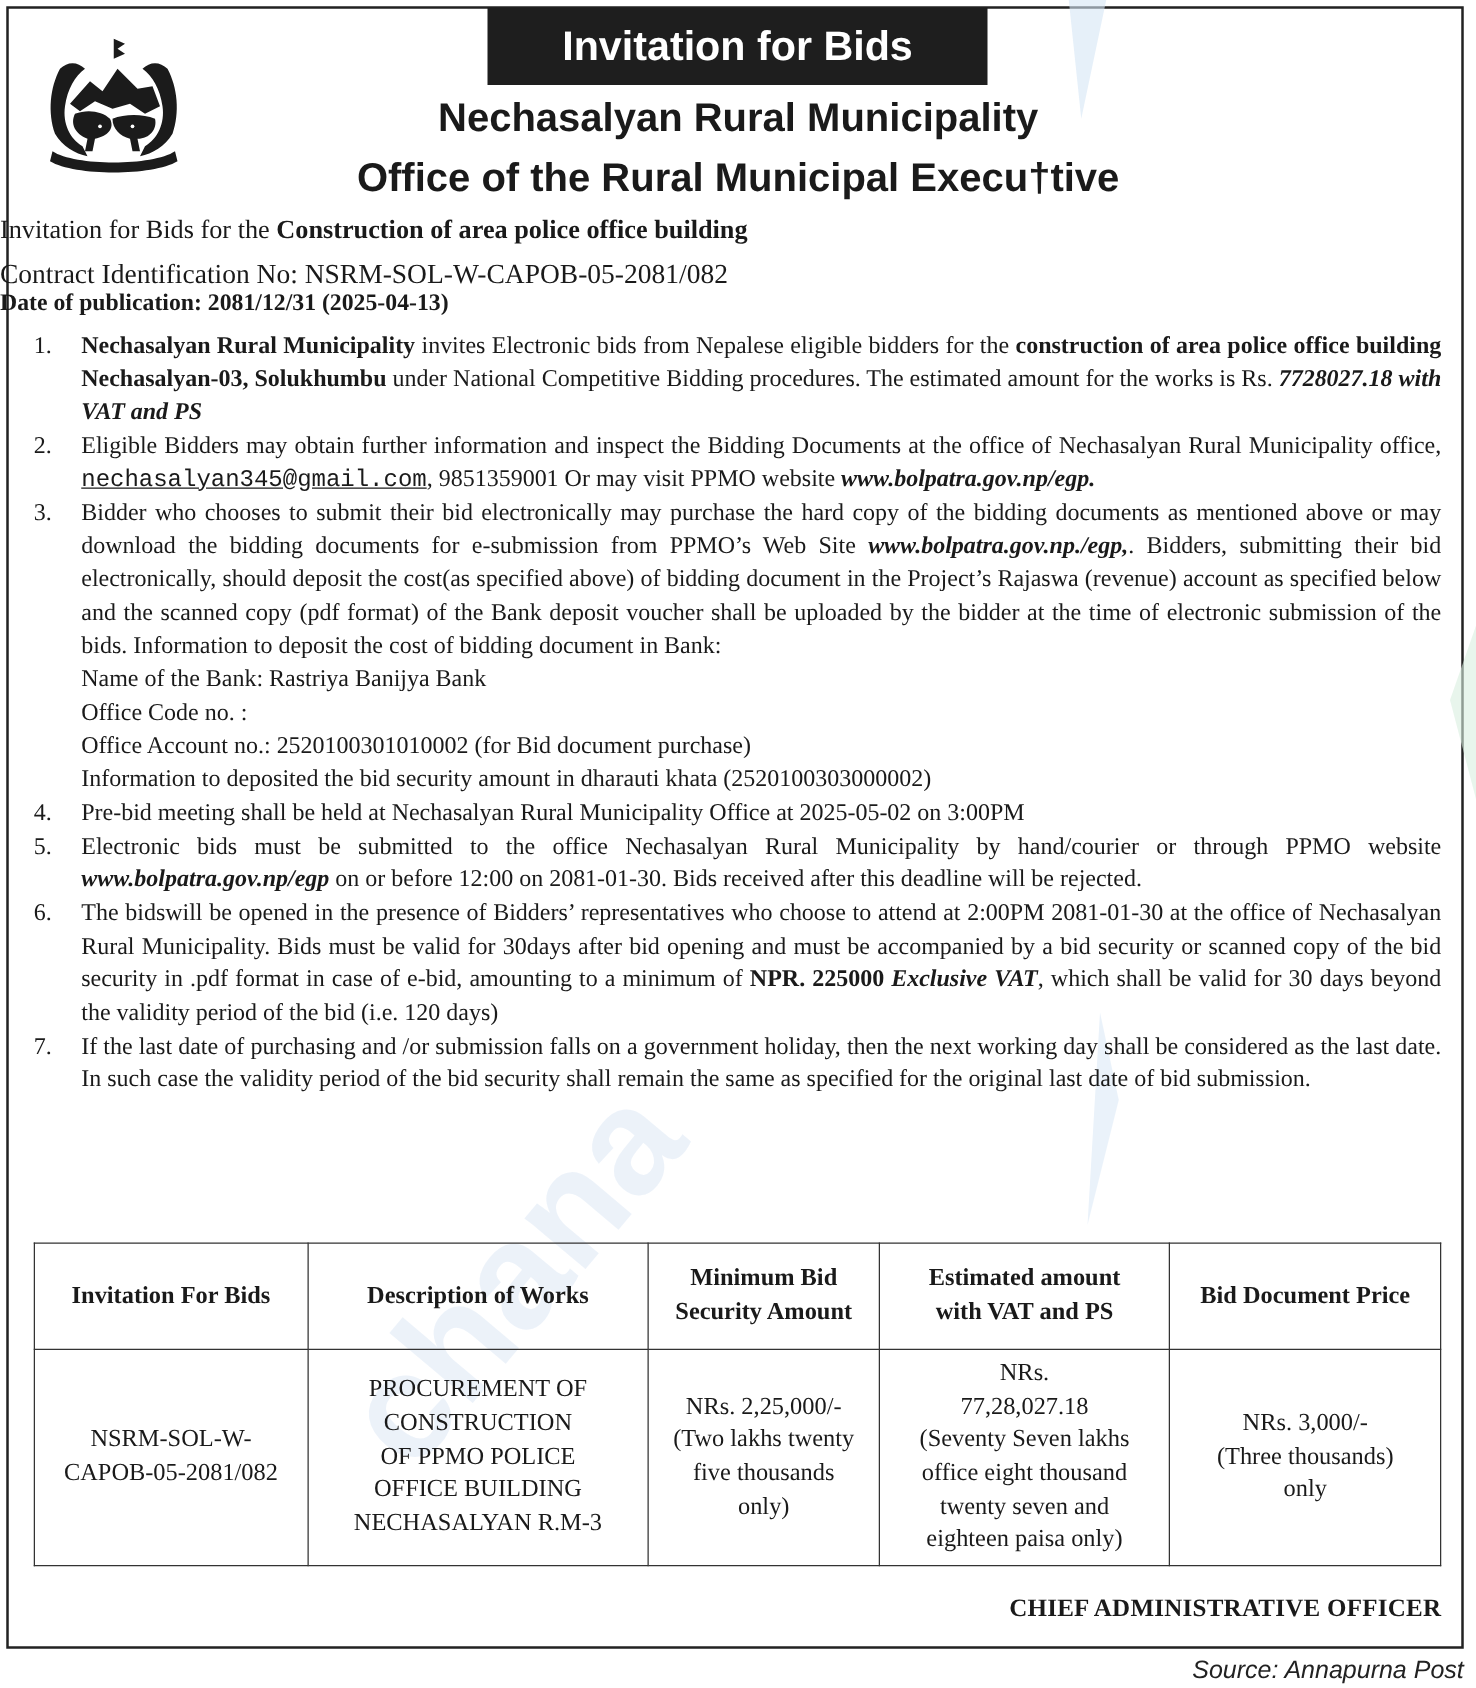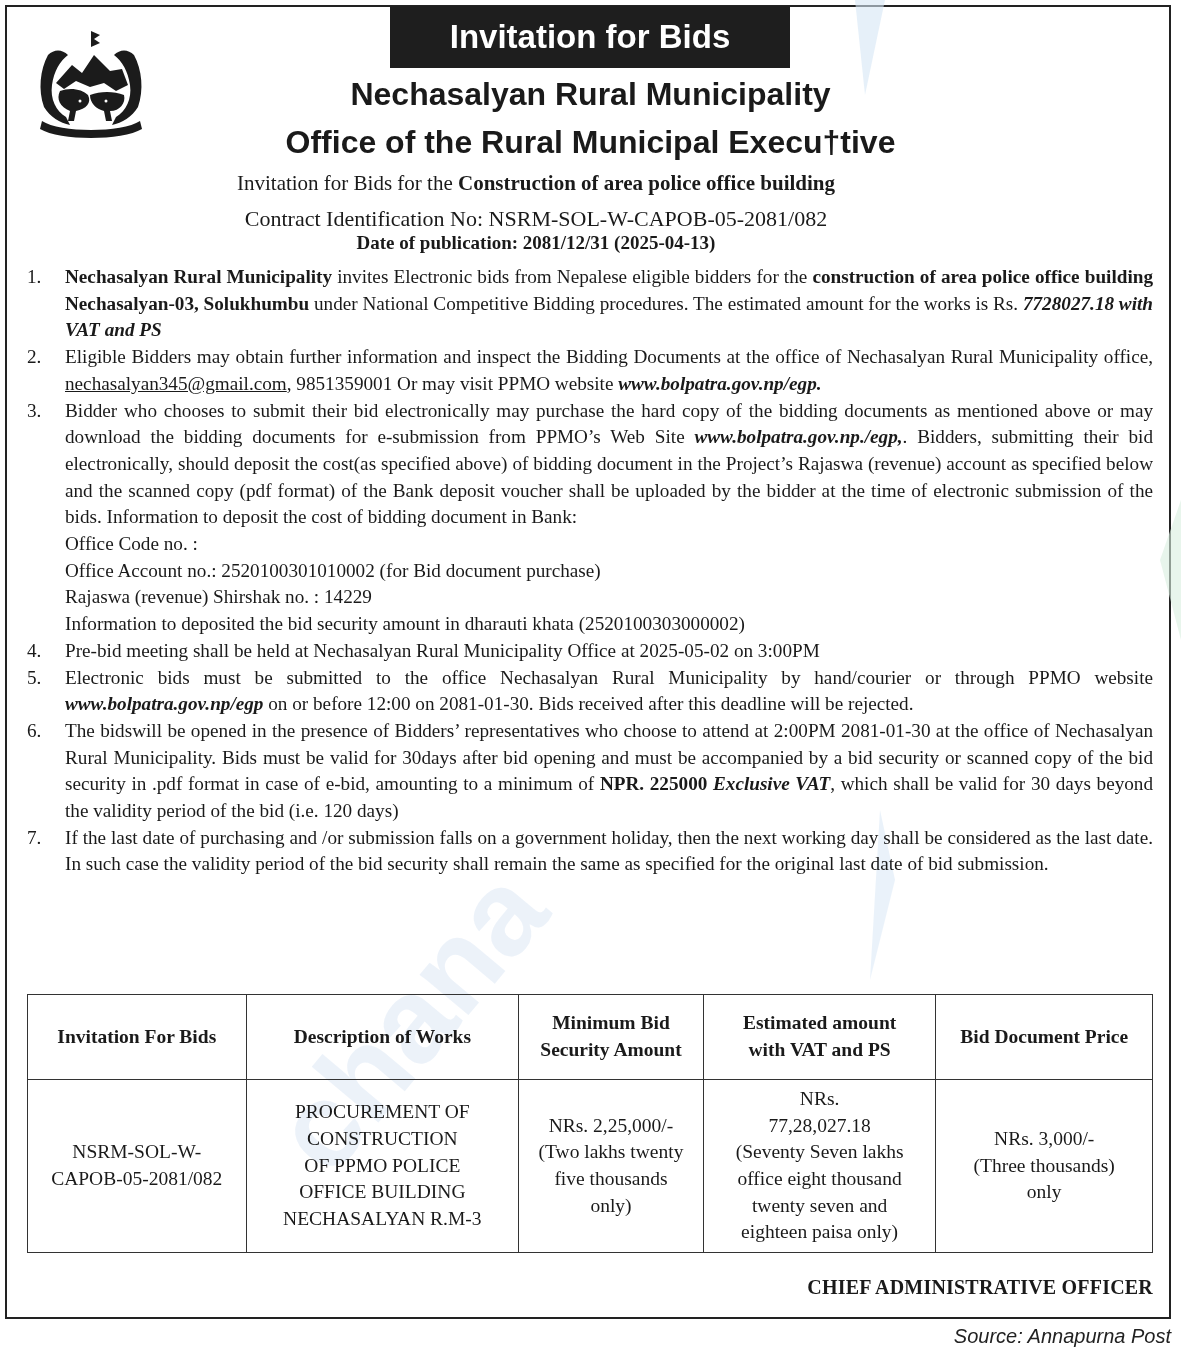--- a/index.html
+++ b/index.html
@@ -3,33 +3,33 @@
 <meta charset="utf-8">
 <style>
   html, body { margin: 0; padding: 0; background: #ffffff; }
   body { width: 1181px; height: 1350px; position: relative; overflow: hidden; font-family: "Liberation Serif", serif; color: #1a1a1a; }
   .frame { position: absolute; left: 5px; top: 5px; width: 1166px; height: 1314px; border: 2px solid #222; box-sizing: border-box; }
   .emblem { position: absolute; left: 30px; top: 25px; width: 122px; height: 115px; }
   .title-box { position: absolute; left: 390px; top: 6px; width: 400px; height: 62px; background: #1e1e1e; color: #fff; font-family: "Liberation Sans", sans-serif; font-weight: bold; font-size: 33px; display: flex; align-items: center; justify-content: center; }
   .h1 { position: absolute; left: 0; width: 1181px; text-align: center; font-family: "Liberation Sans", sans-serif; font-weight: bold; color: #1a1a1a; }
   .h-muni { top: 76px; font-size: 32px; }
   .h-office { top: 124px; font-size: 32px; }
-  .sub { position: absolute; left: 0; width: 1072px; text-align: center; font-size: 21px; }
+  .sub { position: absolute; left: 0; width: 1072px; font-size: 21px; }
   .sub-invite { top: 171px; }
   .sub-contract { top: 206px; font-size: 22px; }
   .sub-date { top: 232px; font-size: 19px; font-weight: bold; }
   .body { position: absolute; left: 27px; top: 264px; width: 1126px; font-size: 19.2px; line-height: 26.7px; text-align: justify; }
   .item { display: flex; }
   .num { width: 38px; flex: 0 0 38px; }
   .txt { flex: 1; }
   .txt p { margin: 0; text-align: justify; text-align-last: left; }
   .bankline { display: block; }
   b { font-weight: bold; }
   .bi { font-weight: bold; font-style: italic; }
-  u { text-decoration: underline; }
+  u { text-decoration: underline; font-family: Liberation Mono, monospace; }
   table.bids { position: absolute; left: 27px; top: 994px; width: 1126px; border-collapse: collapse; font-size: 19.5px; }
   table.bids th, table.bids td { border: 1.5px solid #333; text-align: center; vertical-align: middle; padding: 2px 6px; line-height: 26.7px; }
   table.bids th { height: 80px; font-weight: bold; }
   table.bids td { height: 168px; }
   .c1 { width: 206px; } .c2 { width: 260px; } .c3 { width: 172px; } .c4 { width: 220px; } .c5 { width: 204px; }
   .signature { position: absolute; right: 28px; top: 1276px; font-weight: bold; font-size: 20px; letter-spacing: 0.2px; }
   .source { position: absolute; right: 10px; top: 1325px; font-family: "Liberation Sans", sans-serif; font-style: italic; font-size: 20px; color: #222; }
   .wm { position: absolute; pointer-events: none; }
 </style>
 </head>
@@ -83,23 +83,23 @@
     <div class="item">
       <div class="num">2.</div>
       <div class="txt">
         <p><span>Eligible Bidders may obtain further information and inspect the Bidding Documents at the office of Nechasalyan Rural Municipality office, </span><u>nechasalyan345@gmail.com</u><span>, 9851359001 Or may visit PPMO website </span><span class="bi">www.bolpatra.gov.np/egp.</span></p>
       </div>
     </div>
     <div class="item">
       <div class="num">3.</div>
       <div class="txt">
         <p><span>Bidder who chooses to submit their bid electronically may purchase the hard copy of the bidding documents as mentioned above or may download the bidding documents for e-submission from PPMO’s Web Site </span><span class="bi">www.bolpatra.gov.np./egp,</span><span>. Bidders, submitting their bid electronically,  should deposit the cost(as specified above) of bidding document in the Project’s Rajaswa (revenue) account as specified below and the scanned copy (pdf format) of the Bank deposit voucher shall be uploaded by the bidder at the time of electronic submission of the bids. Information to deposit the cost of bidding document in Bank:</span></p>
+        <span class="bankline">Name of the Bank: Rastriya Banijya Bank</span>
         <span class="bankline">Office Code no. :</span>
         <span class="bankline">Office Account no.: 2520100301010002 (for Bid document purchase)</span>
-        <span class="bankline">Rajaswa (revenue) Shirshak no. : 14229</span>
         <span class="bankline">Information to deposited the bid security amount in dharauti khata (2520100303000002)</span>
       </div>
     </div>
     <div class="item">
       <div class="num">4.</div>
       <div class="txt">
         <p><span>Pre-bid meeting shall be held at Nechasalyan Rural Municipality Office at 2025-05-02 on 3:00PM</span></p>
       </div>
     </div>
     <div class="item">

